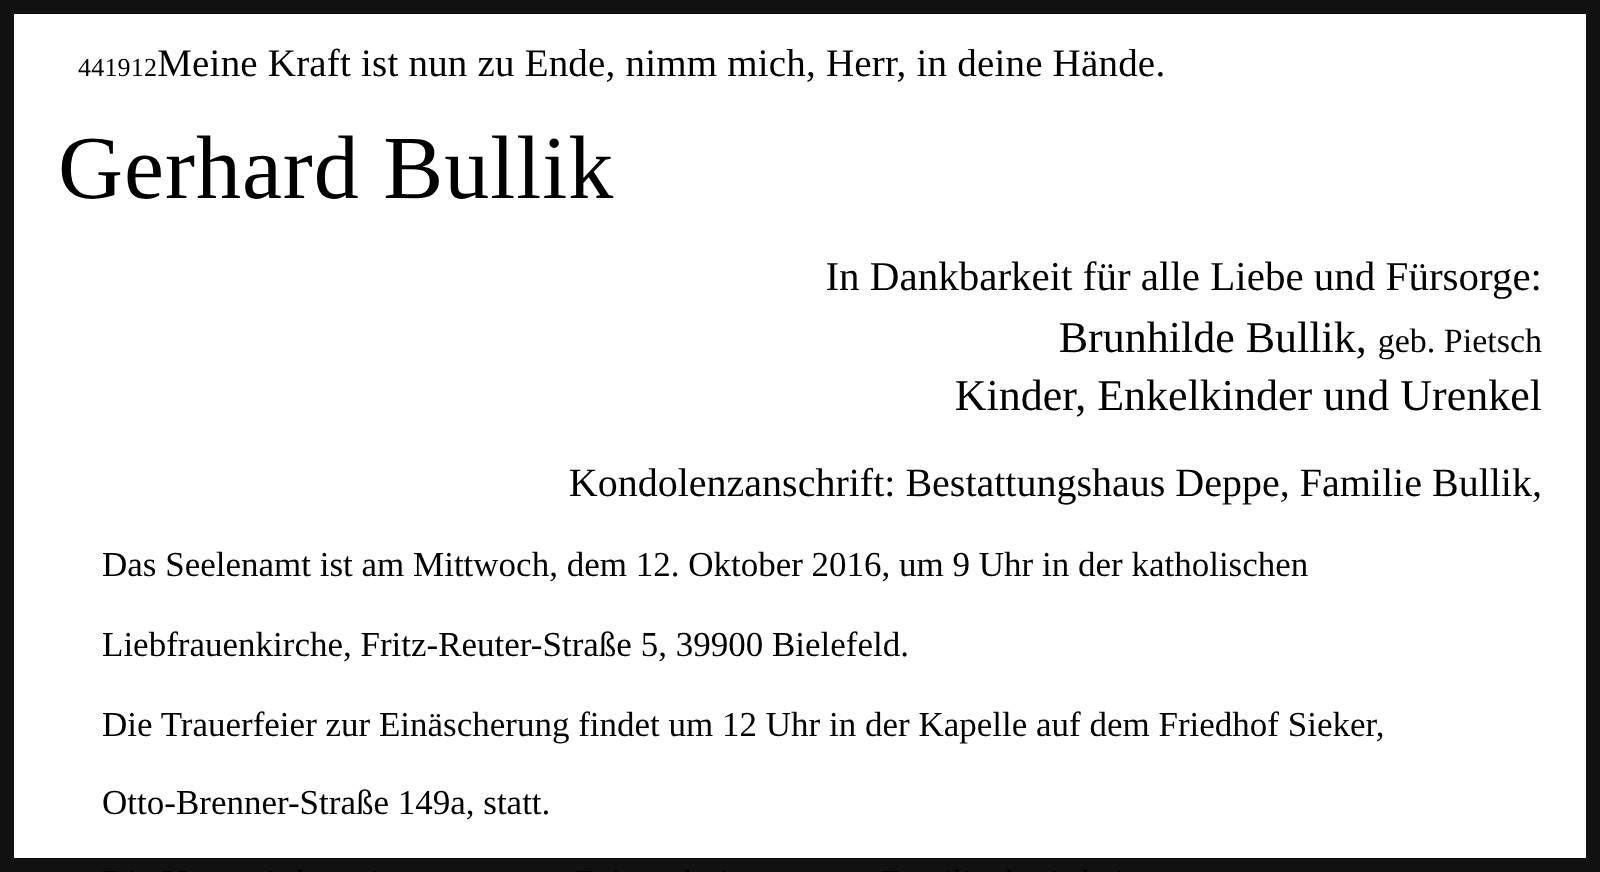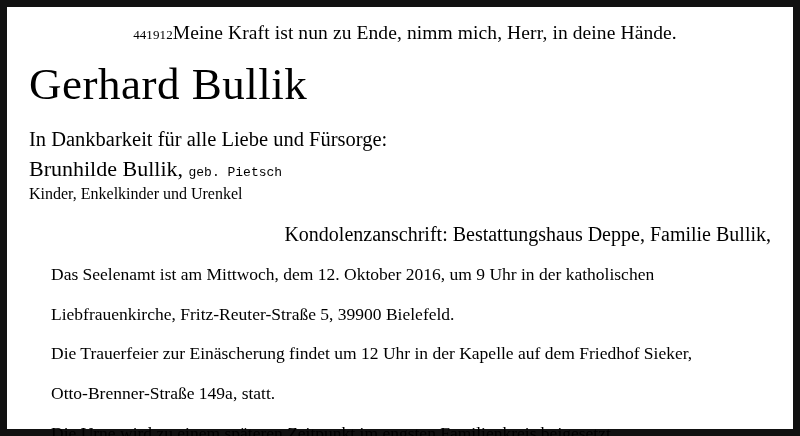--- a/index.html
+++ b/index.html
@@ -24,21 +24,21 @@
     padding: 14px 22px 10px 22px;
   }
   .inner {
     width: 100%;
     height: 100%;
     box-sizing: border-box;
   }
   .verse {
     font-size: 19.5px;
     line-height: 1.2;
-    text-align: center;
+    text-align: left;
     padding-left: 10px;
     letter-spacing: 0.1px;
     white-space: nowrap;
   }
   .verse .refnum {
     font-size: 13px;
     vertical-align: baseline;
   }
   .name {
     text-align: left;
@@ -52,37 +52,36 @@
     text-align: center;
     font-size: 21px;
     margin-top: 10px;
     letter-spacing: 0.2px;
   }
   .dates .spacer {
     display: inline-block;
     width: 26px;
   }
   .dedication {
-    text-align: left;
+    text-align: right;
     margin-top: 16px;
   }
   .dedication .line1 {
     font-size: 20.5px;
     line-height: 1.35;
   }
   .dedication .line2 {
     font-size: 22px;
     line-height: 1.35;
   }
   .dedication .line2 .small {
-    font-size: 13px;
-    font-family: Liberation Mono, monospace;
+    font-size: 17px;
   }
   .dedication .line3 {
-    font-size: 16px;
+    font-size: 22px;
     line-height: 1.35;
   }
   .condolence {
     margin-top: 16px;
     font-size: 20px;
     line-height: 1.32;
     text-align: right;
     padding-left: 2px;
   }
   .services {

